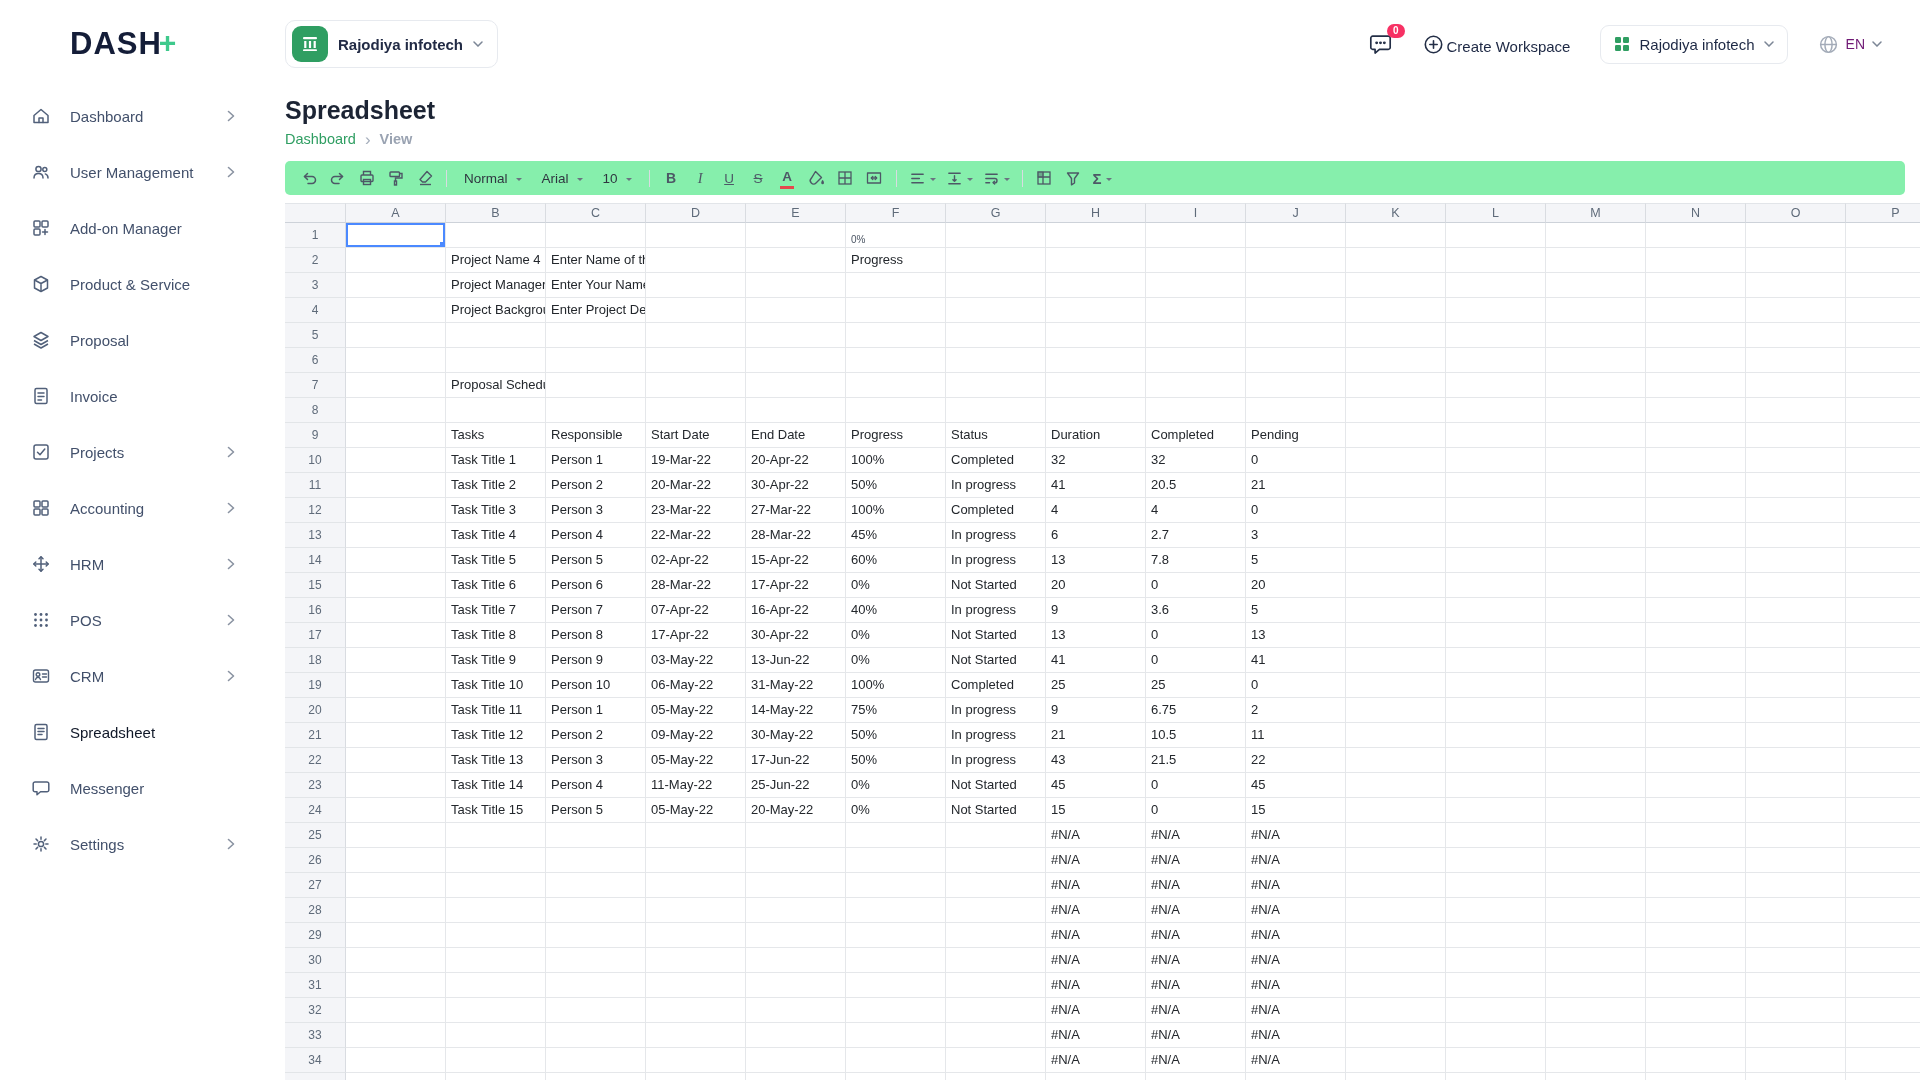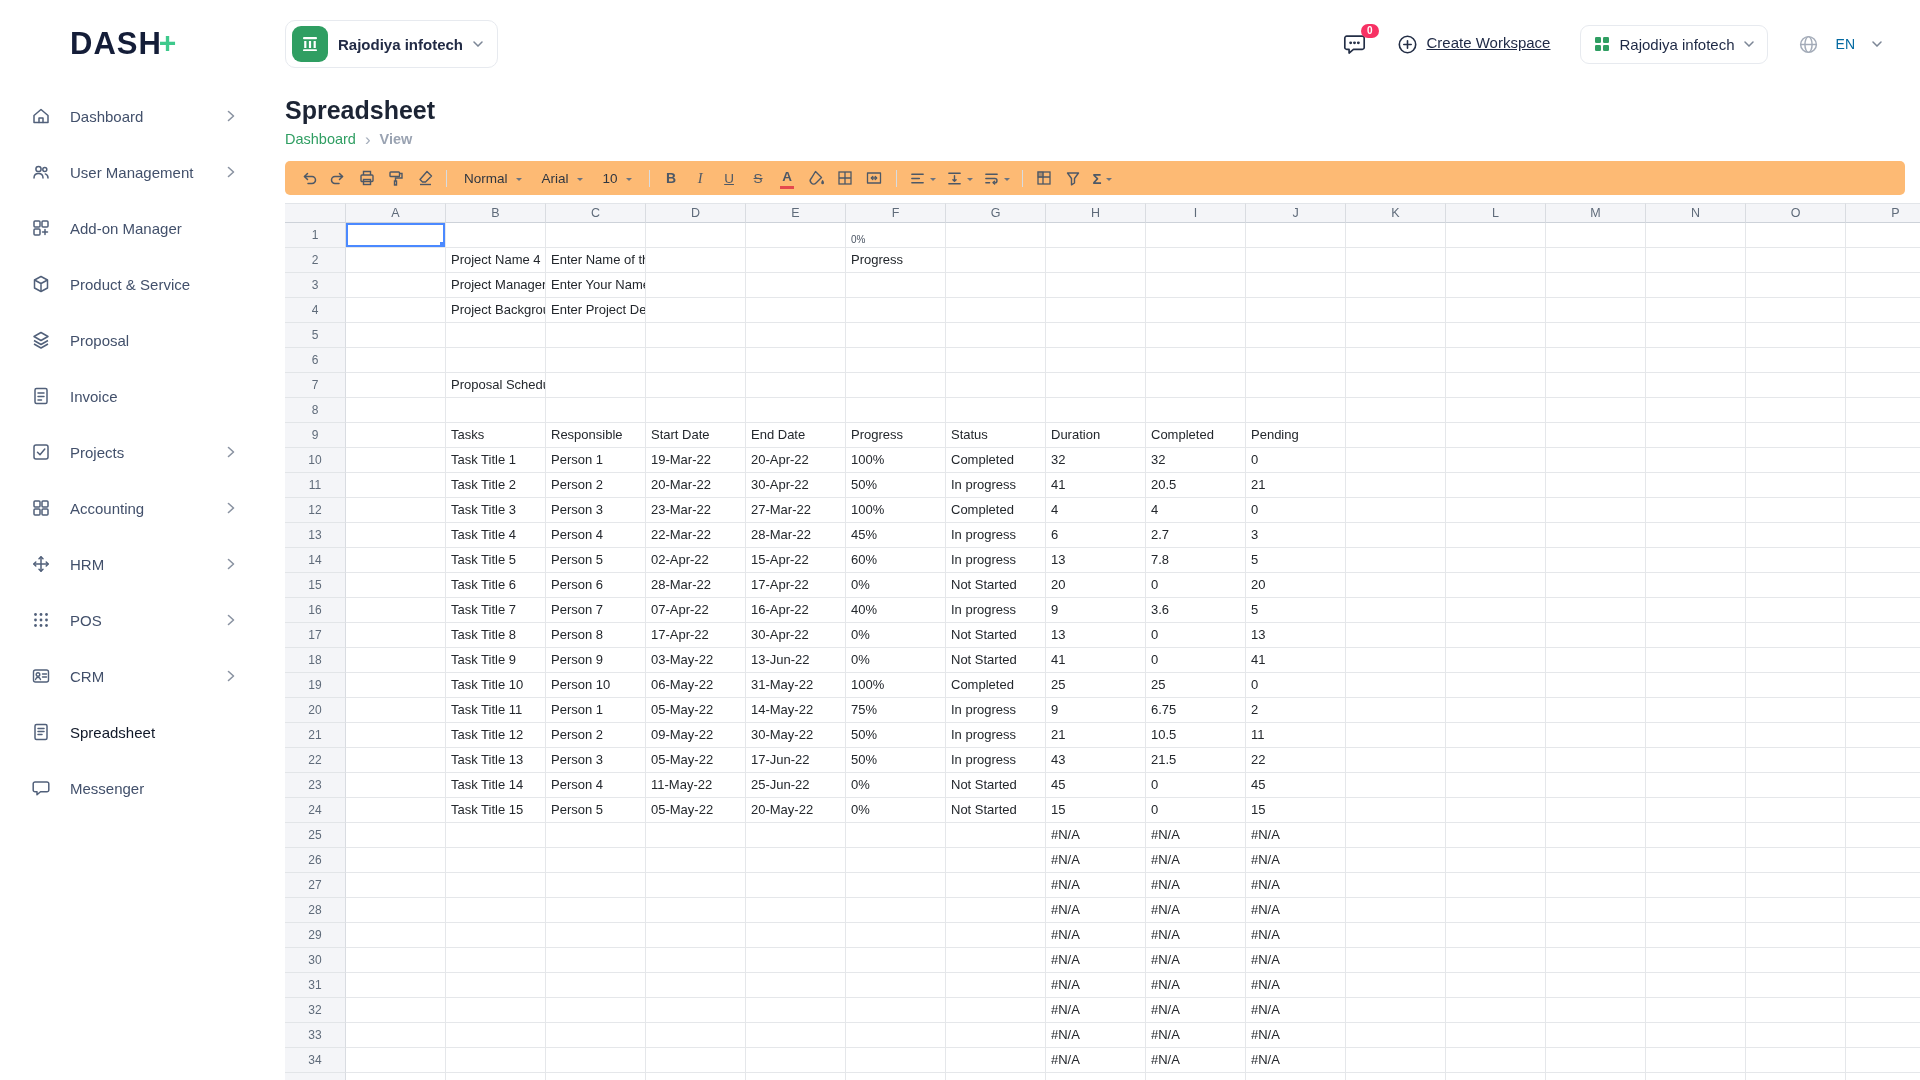--- a/index.html
+++ b/index.html
@@ -13,42 +13,42 @@
   
   .topbar { position:absolute; top:0; left:0; right:0; height:88px; display:flex; align-items:center; background:#fff; z-index:20; }
   .logo { width:263px; flex:none; padding-left:70px; font-size:31px; font-weight:800; color:#141d38; letter-spacing:1px; display:flex; }
   .logo-plus { color:#3ec98c; font-weight:900; margin-left:-3px; font-size:30px; }
   .ws-pill { display:flex; align-items:center; gap:10px; border:1px solid #e7eaef; border-radius:10px; padding:5px 14px 5px 6px; cursor:pointer; margin-left:22px; }
   .ws-ico { width:36px; height:36px; border-radius:9px; background:#2f9e62; display:flex; align-items:center; justify-content:center; }
   .ws-label { font-size:15px; font-weight:600; color:#222b45; }
   .top-right { margin-left:auto; display:flex; align-items:center; gap:30px; padding-right:38px; }
   .chat-btn { position:relative; cursor:pointer; display:flex; }
   .badge { position:absolute; top:-8px; right:-12px; background:#f73164; color:#fff; font-size:10px; font-weight:700; border-radius:9px; padding:2px 6px; line-height:1; }
-  .create-ws { display:flex; align-items:flex-start; gap:9px; font-size:15px; font-weight:500; color:#1d2844; cursor:pointer;text-decoration:underline; }
+  .create-ws { display:flex; align-items:flex-end; gap:3px; font-size:15px; font-weight:500; color:#1d2844; cursor:pointer; }
   .company-btn { display:flex; align-items:center; gap:9px; border:1px solid #e7eaef; border-radius:9px; padding:10px 13px; font-size:15px; font-weight:500; color:#1d2844; cursor:pointer; }
-  .lang { display:flex; align-items:center; gap:17px; font-size:14px; color:#0369a1; cursor:pointer; }
+  .lang { display:flex; align-items:center; gap:7px; font-size:14px; color:#701a75; cursor:pointer; }
 
   
   .sidebar { position:absolute; top:88px; left:0; bottom:0; width:263px; background:#fff; z-index:10; }
   .s-item { height:56px; display:flex; align-items:center; padding:0 28px 0 30px; font-size:15px; color:#42506b; cursor:pointer; }
   .s-item.active .s-label { color:#101828; font-weight:500; }
   .s-ico { width:22px; height:22px; flex:none; margin-right:18px; display:flex; align-items:center; justify-content:center; }
   .s-label { flex:1; white-space:nowrap; }
   .s-chev { flex:none; display:flex; }
 
   
   .main { position:absolute; top:88px; left:285px; right:0; bottom:0; display:flex; flex-direction:column; }
   .page-title { margin:8px 0 4px; font-size:25px; font-weight:700; color:#1c2434; }
   .crumbs { display:flex; align-items:center; gap:9px; font-size:14.5px; height:20px; }
   .crumb-home { color:#2f9e62; cursor:pointer; }
   .crumb-sep { color:#a4adbb; font-size:17px; line-height:1; }
   .crumb-cur { color:#9aa3b2;font-weight:bold; }
 
   
-  .ss-toolbar { flex:none; margin:12px 15px 0 0; height:34px; background:#fdba74; border-radius:5px; display:flex; align-items:center; padding:0 9px; }
+  .ss-toolbar { flex:none; margin:12px 15px 0 0; height:34px; background:#86efac; border-radius:5px; display:flex; align-items:center; padding:0 9px; }
   .tb-btn { height:26px; min-width:27px; padding:0 4px; margin:0 1px; display:flex; align-items:center; justify-content:center; border-radius:3px; color:#4d5866; cursor:pointer; }
   .tb-sep { width:1px; height:17px; background:#d8dce1; margin:0 7px; flex:none; }
   .tb-dd { display:flex; align-items:center; gap:8px; padding:0 10px; height:26px; font-size:13.5px; color:#2f3640; cursor:pointer; }
   .caret { width:0; height:0; border:3.5px solid transparent; border-top-color:#6a7380; margin-top:5px; flex:none; }
   .wdd { gap:4px; }
   .lb { font-weight:700; font-size:14px; }
   .li { font-style:italic; font-family:"Liberation Serif", serif; font-size:14.5px; }
   .lu { text-decoration:underline; font-size:13.5px; }
   .ls { text-decoration:line-through; font-size:13.5px; }
   .tc { position:relative; font-size:13.5px; font-weight:600; line-height:1; padding-bottom:2px; }
@@ -299,20 +299,34 @@
         </span>
         <span class="s-label">Spreadsheet</span>
       </div>
       <div class="s-item">
         <span class="s-ico">
           <svg width="20" height="20" viewBox="0 0 20 20" fill="none" stroke="#51607a" stroke-width="1.5" stroke-linecap="round" stroke-linejoin="round">
             <path d="M4 4h12a1.8 1.8 0 0 1 1.8 1.8V12a1.8 1.8 0 0 1-1.8 1.8H9.5L6 16.8v-3H4A1.8 1.8 0 0 1 2.2 12V5.8A1.8 1.8 0 0 1 4 4Z"></path>
           </svg>
         </span>
         <span class="s-label">Messenger</span>
+      </div>
+      <div class="s-item">
+        <span class="s-ico">
+          <svg width="20" height="20" viewBox="0 0 20 20" fill="none" stroke="#51607a" stroke-width="1.5" stroke-linecap="round">
+            <circle cx="10" cy="10" r="2.6"></circle>
+            <path d="M10 3v2.2M10 14.8V17M3 10h2.2M14.8 10H17M5 5l1.6 1.6M13.4 13.4 15 15M15 5l-1.6 1.6M6.6 13.4 5 15"></path>
+          </svg>
+        </span>
+        <span class="s-label">Settings</span>
+        <span class="s-chev">
+          <svg width="8" height="12" viewBox="0 0 8 12">
+            <path d="M1.5 1.5 6.5 6 1.5 10.5" fill="none" stroke="#8a93a2" stroke-width="1.6" stroke-linecap="round" stroke-linejoin="round"></path>
+          </svg>
+        </span>
       </div>
     </div>
 </div>
 
 <div class="main">
   <div class="page-title">Spreadsheet</div>
   <div class="crumbs">
     <span class="crumb-home">Dashboard</span>
     <span class="crumb-sep">›</span>
     <span class="crumb-cur">View</span>

